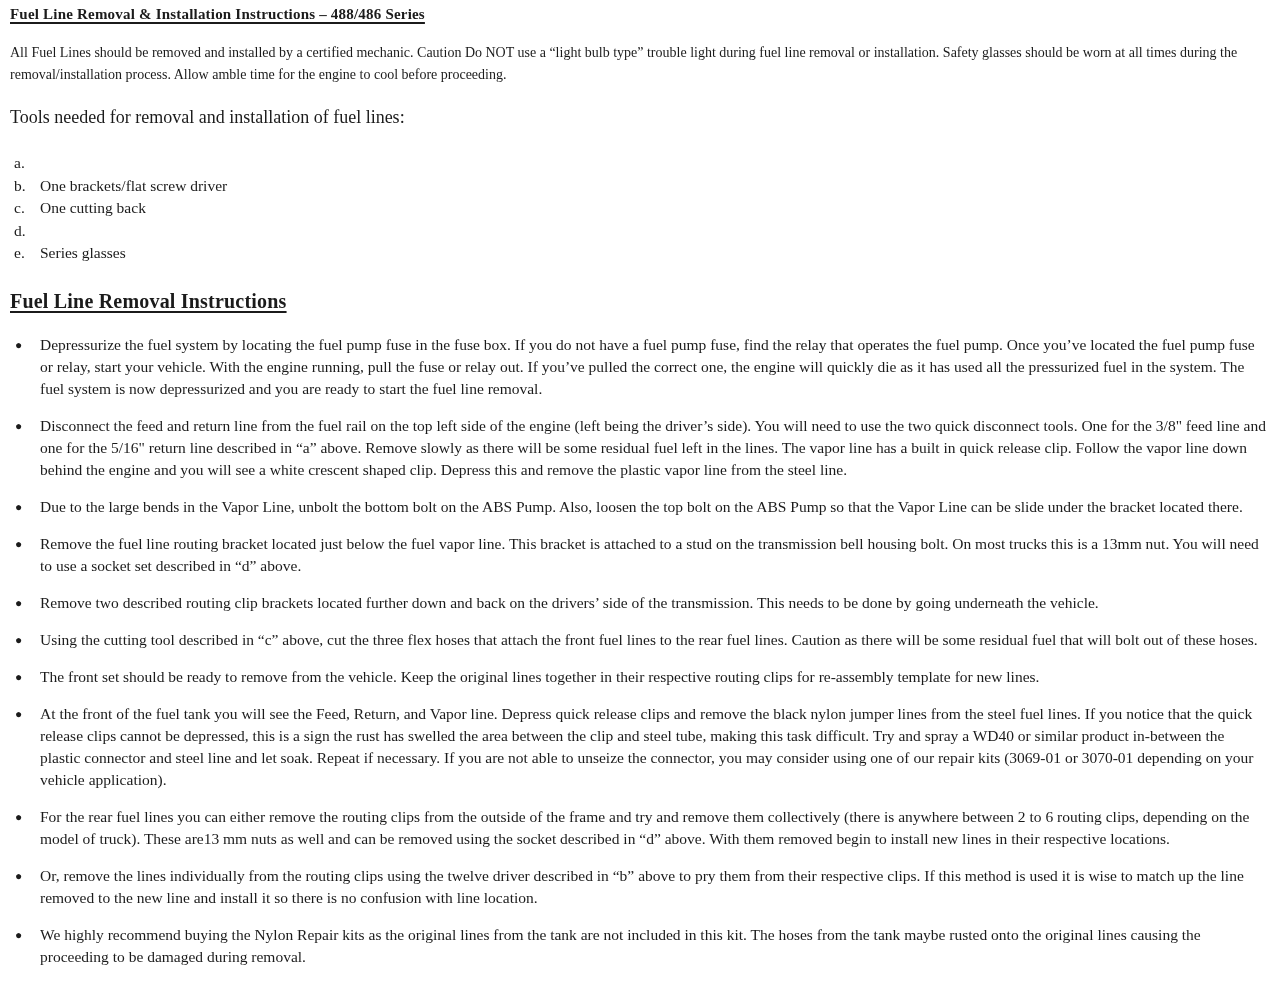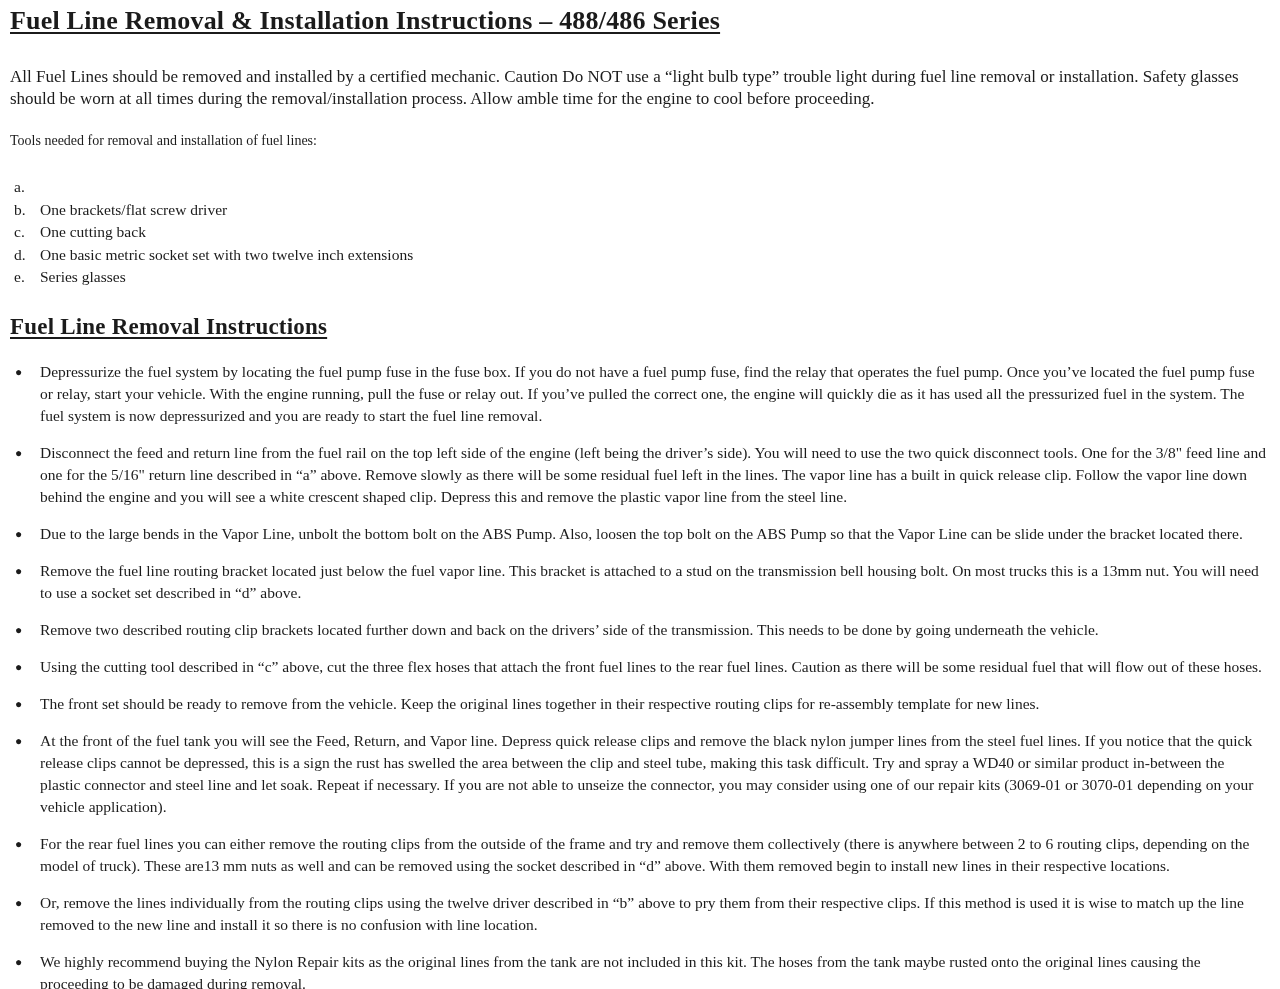--- a/index.html
+++ b/index.html
@@ -10,56 +10,56 @@
   .page {
     width: 1280px;
     min-height: 989px;
     box-sizing: border-box;
     padding: 4px 12px 10px 10px;
     background: #ffffff;
     font-family: "Liberation Serif", "DejaVu Serif", serif;
     color: #1b1b1b;
   }
   .doc-title {
-    font-size: 26px;
+    font-size: 15px;
     font-weight: bold;
     margin: 2px 0 0 0;
     text-decoration: underline;
     text-decoration-thickness: 2px;
     text-underline-offset: 3px;
     letter-spacing: 0.2px;
   }
   .intro {
-    font-size: 17px;
+    font-size: 14px;
     line-height: 22px;
-    margin: 30px 0 0 0;
+    margin: 19px 0 0 0;
   }
   .tools-heading {
-    font-size: 14px;
+    font-size: 18px;
     line-height: 22px;
     margin: 20px 0 0 0;
   }
   .tools {
     list-style: none;
     margin: 24px 0 0 0;
     padding: 0;
   }
   .tool {
     display: flex;
     font-size: 15.5px;
     line-height: 22.5px;
   }
   .tool .marker {
     flex: none;
     width: 30px;
     padding-left: 4px;
     box-sizing: border-box;
   }
   .section-heading {
-    font-size: 23px;
+    font-size: 20px;
     font-weight: bold;
     margin: 25px 0 0 0;
     text-decoration: underline;
     text-decoration-thickness: 2px;
     text-underline-offset: 3px;
     letter-spacing: 0.2px;
   }
   .steps {
     list-style: none;
     margin: 21px 0 0 0;
@@ -101,21 +101,20 @@
     <li class="tool">
       <span class="marker">b.</span>
       <span class="tool-text">One brackets/flat screw driver</span>
     </li>
     <li class="tool">
       <span class="marker">c.</span>
       <span class="tool-text">One cutting back</span>
     </li>
     <li class="tool">
       <span class="marker">d.</span>
-      <span class="tool-text">One basic metric socket set with two twelve inch extensions</span>
     </li>
     <li class="tool">
       <span class="marker">e.</span>
       <span class="tool-text">Series glasses</span>
     </li>
   </ol>
 
   <h2 class="section-heading">Fuel Line Removal Instructions</h2>
 
   <ul class="steps">
@@ -134,21 +133,21 @@
     <li class="step">
       <span class="bullet">●</span>
       <div class="step-text">Remove the fuel line routing bracket located just below the fuel vapor line. This bracket is attached to a stud on the transmission bell housing bolt. On most trucks this is a 13mm nut. You will need to use a socket set described in “d” above.</div>
     </li>
     <li class="step">
       <span class="bullet">●</span>
       <div class="step-text">Remove two described routing clip brackets located further down and back on the drivers’ side of the transmission. This needs to be done by going underneath the vehicle.</div>
     </li>
     <li class="step">
       <span class="bullet">●</span>
-      <div class="step-text">Using the cutting tool described in “c” above, cut the three flex hoses that attach the front fuel lines to the rear fuel lines. Caution as there will be some residual fuel that will flow out of these hoses.</div>
+      <div class="step-text">Using the cutting tool described in “c” above, cut the three flex hoses that attach the front fuel lines to the rear fuel lines. Caution as there will be some residual fuel that will bolt out of these hoses.</div>
     </li>
     <li class="step">
       <span class="bullet">●</span>
       <div class="step-text">The front set should be ready to remove from the vehicle. Keep the original lines together in their respective routing clips for re-assembly template for new lines.</div>
     </li>
     <li class="step">
       <span class="bullet">●</span>
       <div class="step-text">At the front of the fuel tank you will see the Feed, Return, and Vapor line. Depress quick release clips and remove the black nylon jumper lines from the steel fuel lines. If you notice that the quick release clips cannot be depressed, this is a sign the rust has swelled the area between the clip and steel tube, making this task difficult. Try and spray a WD40 or similar product in-between the plastic connector and steel line and let soak. Repeat if necessary. If you are not able to unseize the connector, you may consider using one of our repair kits (3069-01 or 3070-01 depending on your vehicle application).</div>
     </li>
     <li class="step">

